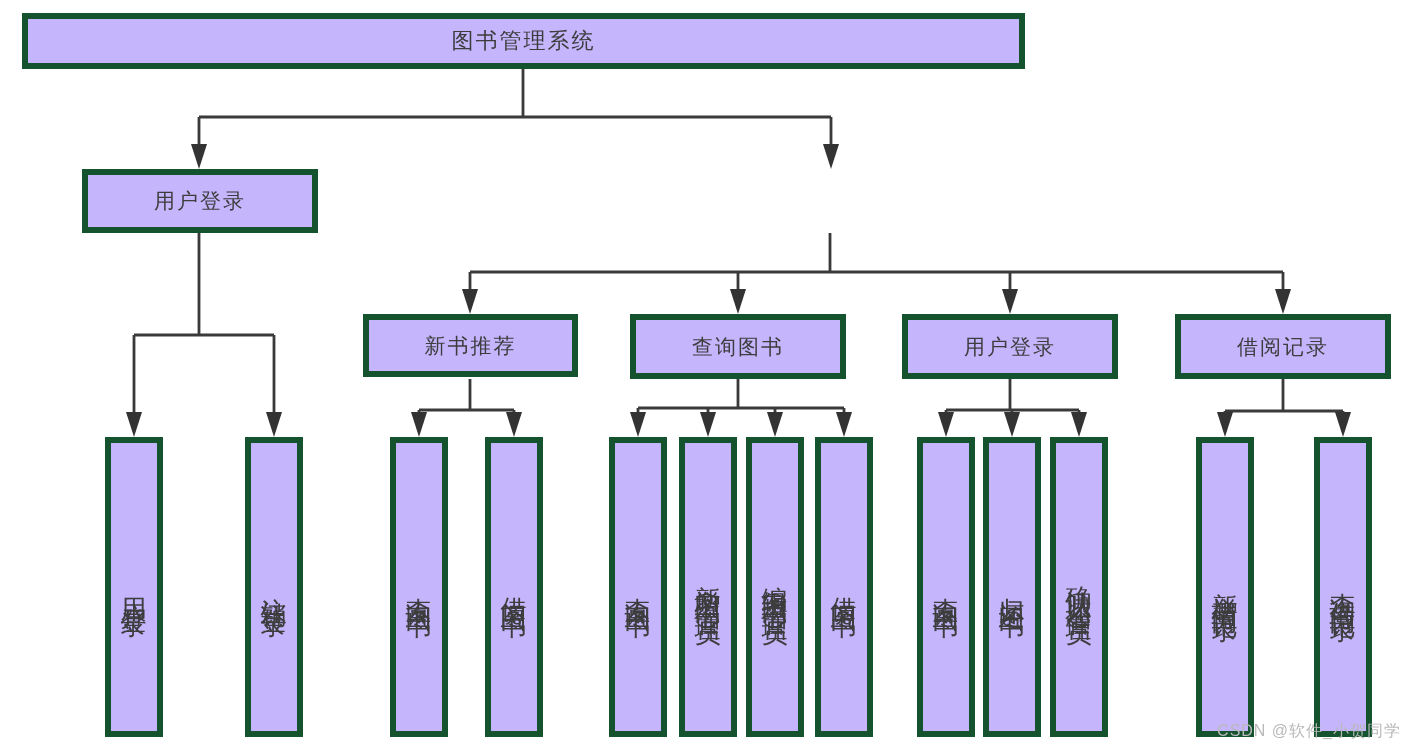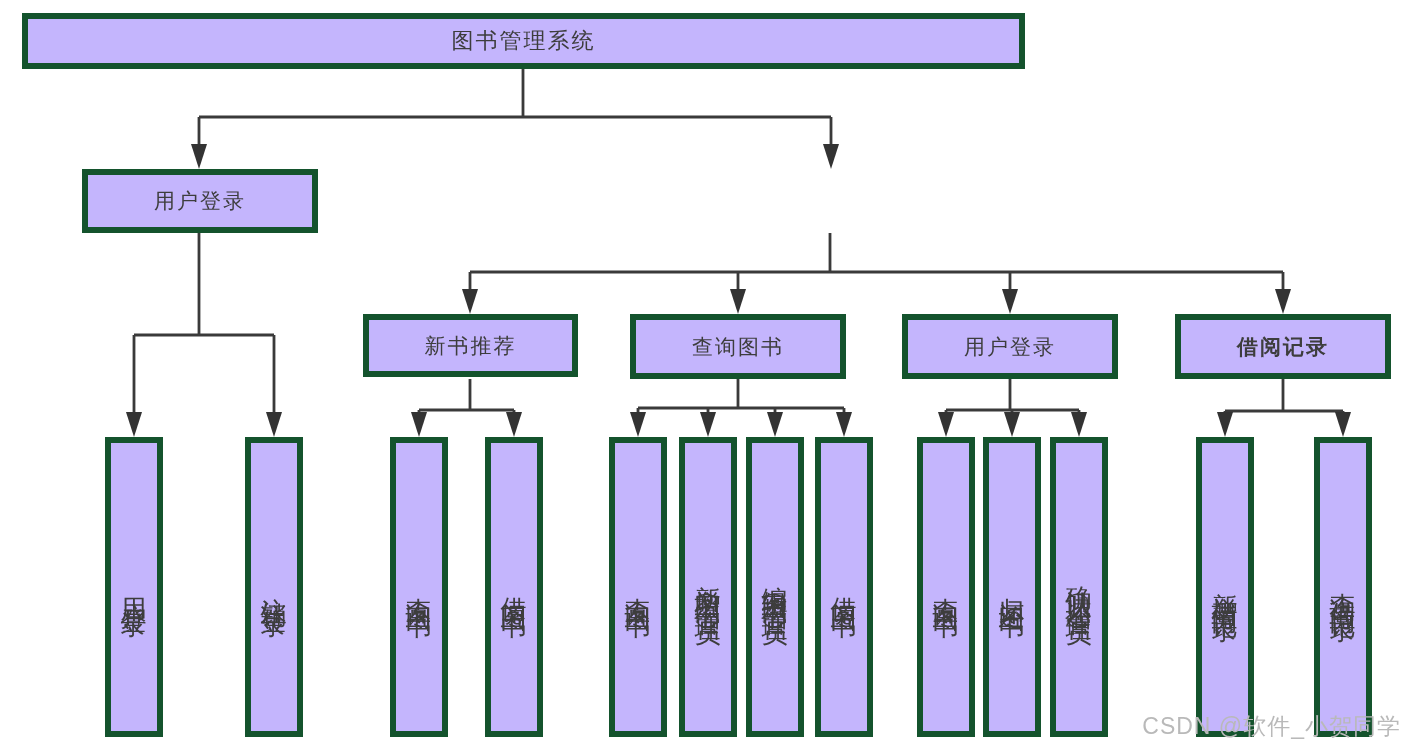--- a/index.html
+++ b/index.html
@@ -17,21 +17,21 @@
   .root-node { font-size:22px; letter-spacing:2px; }
   .v-node {
     writing-mode:vertical-rl; text-orientation:mixed;
     font-size:26px; letter-spacing:5px; line-height:1;
   }
   .connectors { position:absolute; left:0; top:0; z-index:1; }
   .connectors path { stroke:#3a3a3a; stroke-width:2.8; fill:none; }
   .connectors polygon { fill:#333333; stroke:none; }
   .watermark {
     position:absolute; right:4px; bottom:5px; z-index:3;
-    font-size:23px; color:#b9b9b9; letter-spacing:1px; white-space:nowrap;
+    font-size:16px; color:#b9b9b9; letter-spacing:1px; white-space:nowrap;
   }
 </style>
 </head>
 <body>
 
 <div class="canvas">
 
   <svg class="connectors" width="1405" height="747" aria-hidden="true">
 
     <path d="M523 69 V117 M199 117 H831 M199 117 V150 M831 117 V150"></path>
@@ -68,21 +68,21 @@
     <polygon points="1343,437 1335,412 1351,412"></polygon>
   </svg>
 
   <div class="node root-node" style="left:22px; top:13px; width:1003px; height:56px;">图书管理系统</div>
 
   <div class="node h-node" style="left:82px; top:169px; width:236px; height:64px;">用户登录</div>
 
   <div class="node h-node" style="left:363px; top:314px; width:215px; height:63px;">新书推荐</div>
   <div class="node h-node" style="left:630px; top:314px; width:216px; height:65px;">查询图书</div>
   <div class="node h-node" style="left:902px; top:314px; width:216px; height:65px;">用户登录</div>
-  <div class="node h-node" style="left:1175px; top:314px; width:216px; height:65px;font-weight:bold;">借阅记录</div>
+  <div class="node h-node" style="left:1175px; top:314px; width:216px; height:65px;">借阅记录</div>
 
   <div class="node v-node" style="left:105px; top:437px; width:58px; height:300px;">用户登录</div>
   <div class="node v-node" style="left:245px; top:437px; width:58px; height:300px;">注销登录</div>
 
   <div class="node v-node" style="left:390px; top:437px; width:58px; height:300px;">查询图书</div>
   <div class="node v-node" style="left:485px; top:437px; width:58px; height:300px;">借阅图书</div>
 
   <div class="node v-node" style="left:609px; top:437px; width:58px; height:300px;">查询图书</div>
   <div class="node v-node" style="left:679px; top:437px; width:58px; height:300px;">新增图书（管理员）</div>
   <div class="node v-node" style="left:746px; top:437px; width:58px; height:300px;">编辑图书（管理员）</div>

